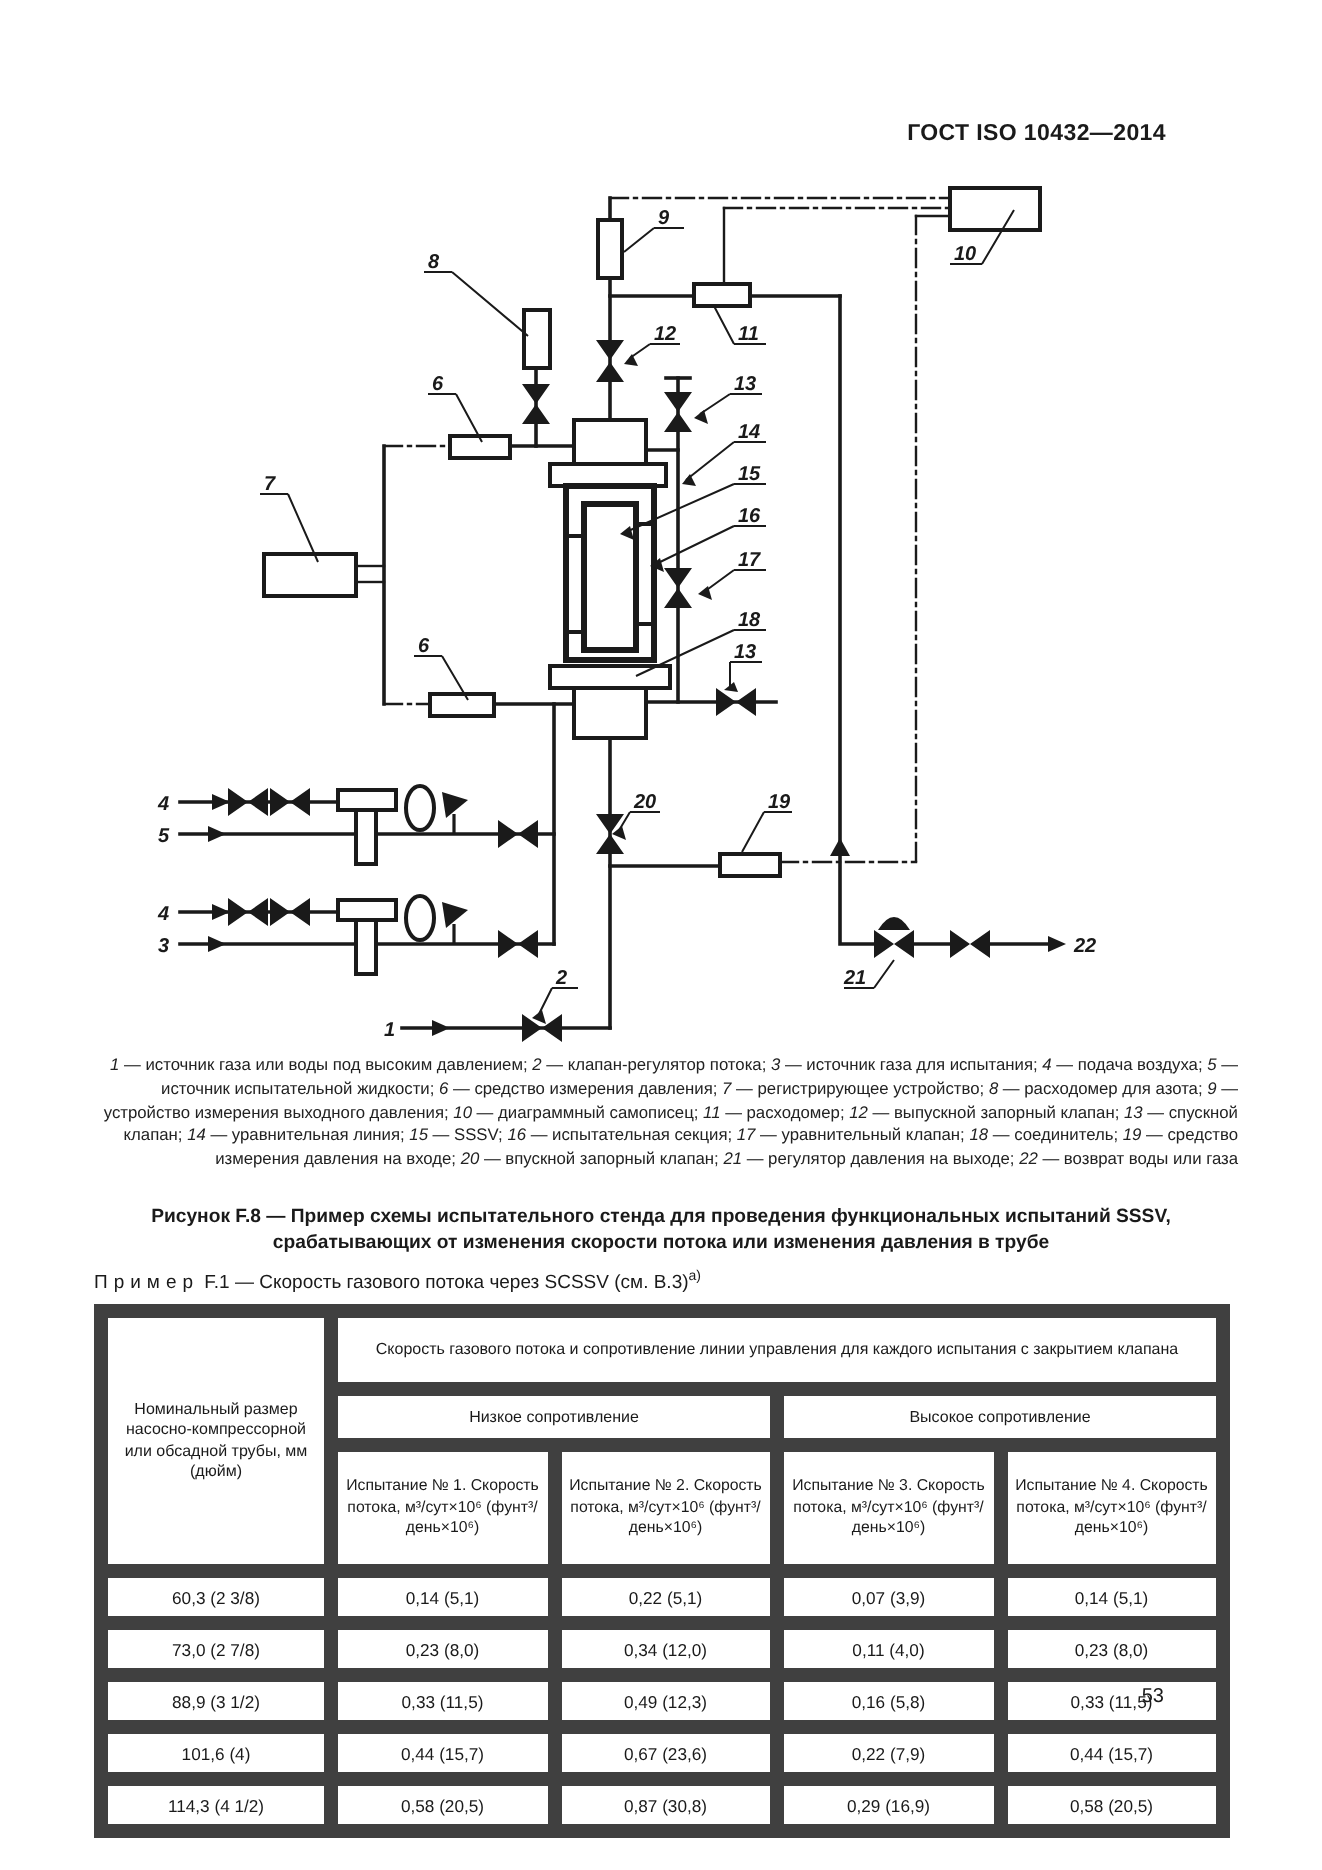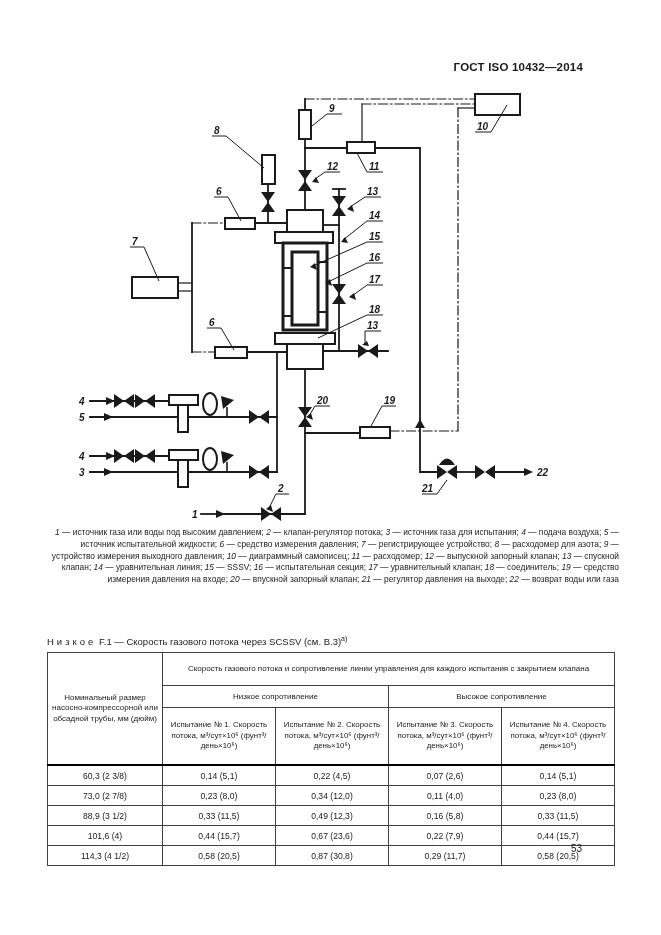--- a/index.html
+++ b/index.html
@@ -23,21 +23,21 @@
   }
   .tbl-title{
     position:absolute;top:635px;left:47px;width:568px;font-size:9.5px;
   }
   .tbl-title .spaced{letter-spacing:3px;}
   .tbl-title sup{font-size:7px;}
   table.data{
     position:absolute;top:652px;left:47px;width:568px;border-collapse:collapse;
     font-size:8.5px;table-layout:fixed;
   }
-  table.data th, table.data td{border:1px solid #404040;text-align:center;vertical-align:middle;padding:1px 3px;font-weight:normal;}
+  table.data th, table.data td{border:7px solid #404040;text-align:center;vertical-align:middle;padding:1px 3px;font-weight:normal;}
   table.data thead{border-bottom:2px solid #000;}
   table.data col.c0{width:115px;}
   th.size-hd{font-size:8px;line-height:10.5px;margin-left:29px;}
   th.span-hd{height:30px;font-size:8px;line-height:10.5px;}
   th.group-hd{height:19px;font-size:8px;}
   th.test-hd{height:54px;font-size:7.9px;line-height:10.5px;vertical-align:middle;}
   table.data tbody td{height:17px;font-size:8.6px;margin-top:12px;}
   .page-number{position:absolute;top:843px;right:79px;font-size:10px;}
 </style>
 </head>
@@ -218,23 +218,24 @@
       <text class="poslbl" x="79" y="405">4</text>
       <text class="poslbl" x="79" y="421">5</text>
       <text class="poslbl" x="79" y="460">4</text>
       <text class="poslbl" x="79" y="476">3</text>
     </g>
   </svg>
   </div>
 
   <div class="legend"><span><i>1</i> — источник газа или воды под высоким давлением; </span><span><i>2</i> — клапан-регулятор потока; </span><span><i>3</i> — источник газа для испытания; </span><span><i>4</i> — подача воздуха; </span><span><i>5</i> — источник испытательной жидкости; </span><span><i>6</i> — средство измерения давления; </span><span><i>7</i> — регистрирующее устройство; </span><span><i>8</i> — расходомер для азота; </span><span><i>9</i> — устройство измерения выходного давления; </span><span><i>10</i> — диаграммный самописец; </span><span><i>11</i> — расходомер; </span><span><i>12</i> — выпускной запорный клапан; </span><span><i>13</i> — спускной клапан; </span><span><i>14</i> — уравнительная линия; </span><span><i>15</i> — SSSV; </span><span><i>16</i> — испытательная секция; </span><span><i>17</i> — уравнительный клапан; </span><span><i>18</i> — соединитель; </span><span><i>19</i> — средство измерения давления на входе; </span><span><i>20</i> — впускной запорный клапан; </span><span><i>21</i> — регулятор давления на выходе; </span><span><i>22</i> — возврат воды или газа</span></div>
 
+  <div class="caption">Рисунок F.8 — Пример схемы испытательного стенда для проведения функциональных испытаний SSSV, срабатывающих от изменения скорости потока или изменения давления в трубе</div>
 
   <div class="tbl-title">
-    <span class="spaced">Низкое</span><span> F.1 — Скорость газового потока через SCSSV (см. В.3)</span><sup>а)</sup>
+    <span class="spaced">Пример</span><span> F.1 — Скорость газового потока через SCSSV (см. В.3)</span><sup>а)</sup>
   </div>
 
   <table class="data">
     <colgroup>
         <col class="c0">
         <col>
         <col>
         <col>
         <col>
       </colgroup>
@@ -251,22 +252,22 @@
         <th class="test-hd">Испытание № 1. Скорость потока, м³/сут×10⁶ (фунт³/день×10⁶)</th>
         <th class="test-hd">Испытание № 2. Скорость потока, м³/сут×10⁶ (фунт³/день×10⁶)</th>
         <th class="test-hd">Испытание № 3. Скорость потока, м³/сут×10⁶ (фунт³/день×10⁶)</th>
         <th class="test-hd">Испытание № 4. Скорость потока, м³/сут×10⁶ (фунт³/день×10⁶)</th>
       </tr>
     </thead>
     <tbody>
         <tr>
           <td>60,3 (2 3/8)</td>
           <td>0,14 (5,1)</td>
-          <td>0,22 (4,5)</td>
-          <td>0,07 (2,6)</td>
+          <td>0,22 (5,1)</td>
+          <td>0,07 (3,9)</td>
           <td>0,14 (5,1)</td>
         </tr>
         <tr>
           <td>73,0 (2 7/8)</td>
           <td>0,23 (8,0)</td>
           <td>0,34 (12,0)</td>
           <td>0,11 (4,0)</td>
           <td>0,23 (8,0)</td>
         </tr>
         <tr>
@@ -280,21 +281,21 @@
           <td>101,6 (4)</td>
           <td>0,44 (15,7)</td>
           <td>0,67 (23,6)</td>
           <td>0,22 (7,9)</td>
           <td>0,44 (15,7)</td>
         </tr>
         <tr>
           <td>114,3 (4 1/2)</td>
           <td>0,58 (20,5)</td>
           <td>0,87 (30,8)</td>
-          <td>0,29 (11,7)</td>
+          <td>0,29 (16,9)</td>
           <td>0,58 (20,5)</td>
         </tr>
       </tbody>
   </table>
 
   <div class="page-number">53</div>
 
 </div>
 
 </body></html>

